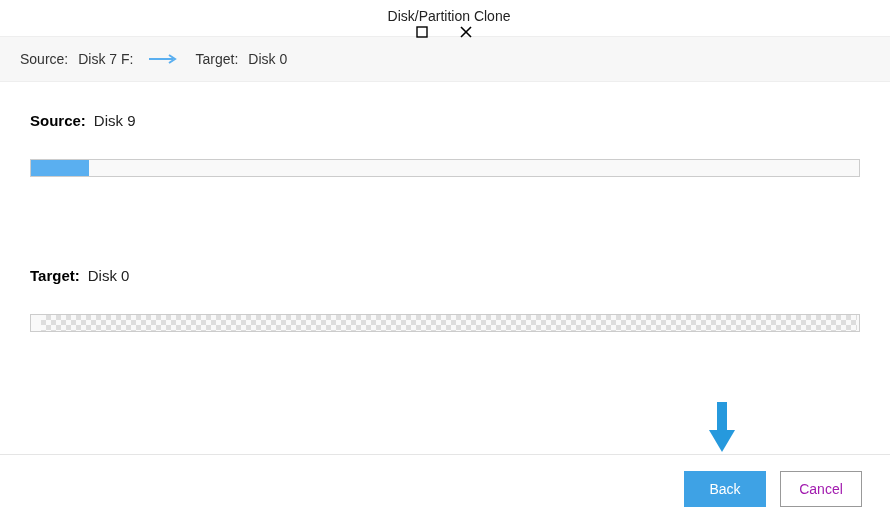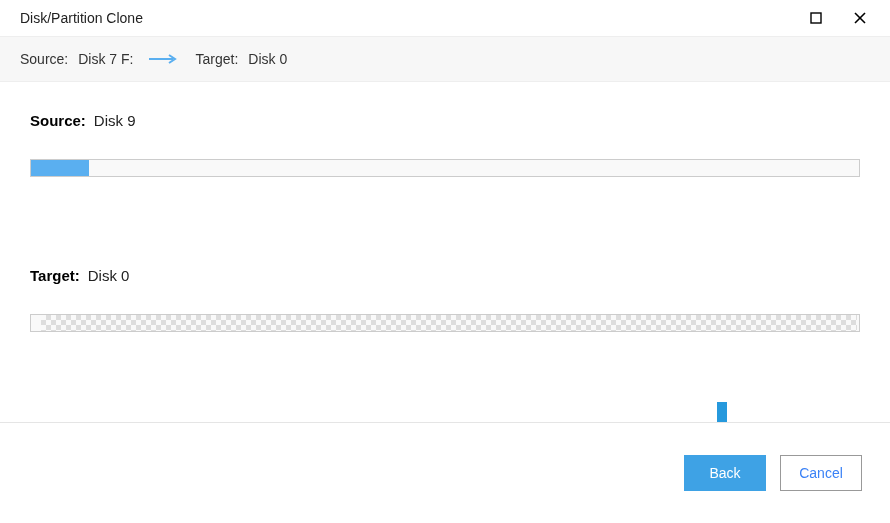--- a/index.html
+++ b/index.html
@@ -14,20 +14,21 @@
       height: 523px;
       position: relative;
       overflow: hidden;
     }
     .titlebar {
       display: flex;
       align-items: center;
       justify-content: space-between;
       padding: 8px 12px 8px 20px;
       height: 36px;
+      flex-direction: column;
     }
     .titlebar-title {
       font-size: 14px;
       color: #222;
     }
     .titlebar-controls {
       display: flex;
       gap: 28px;
       align-items: center;
       padding-right: 10px;
@@ -111,21 +112,21 @@
       position: absolute;
       left: 707px;
       top: 402px;
     }
     .footer {
       position: absolute;
       bottom: 0;
       left: 0;
       right: 0;
       border-top: 1px solid #e5e5e5;
-      padding: 32px 28px;
+      padding: 16px 28px;
       display: flex;
       justify-content: flex-end;
       gap: 14px;
       background: #fff;
     }
     .btn {
       min-width: 82px;
       height: 36px;
       font-size: 14px;
       border: none;
@@ -133,21 +134,21 @@
       display: flex;
       align-items: center;
       justify-content: center;
     }
     .btn-primary {
       background: #3ea2e5;
       color: #fff;
     }
     .btn-secondary {
       background: #fff;
-      color: #3b82f6;
+      color: #a21caf;
       border: 1px solid #999;
     }
   </style>
 </head>
 <body>
 
 <div class="titlebar">
   <div class="titlebar-title">Disk/Partition Clone</div>
   <div class="titlebar-controls">
     <div class="win-btn">

